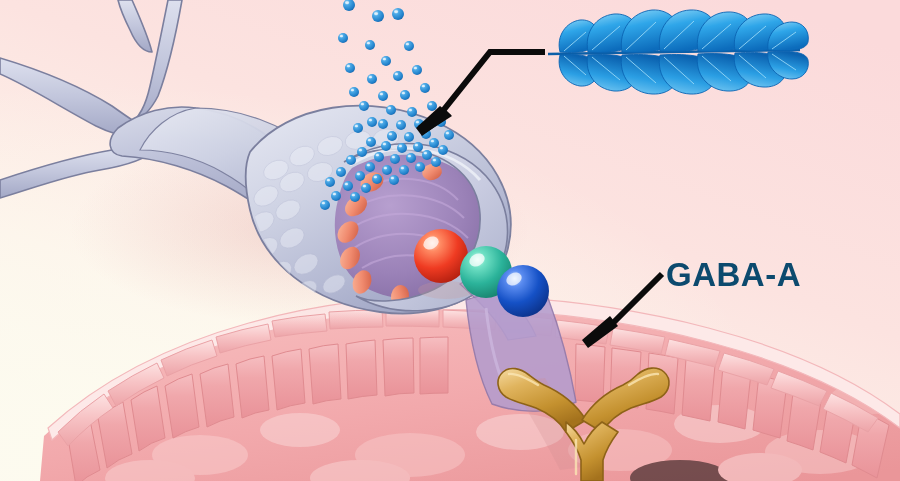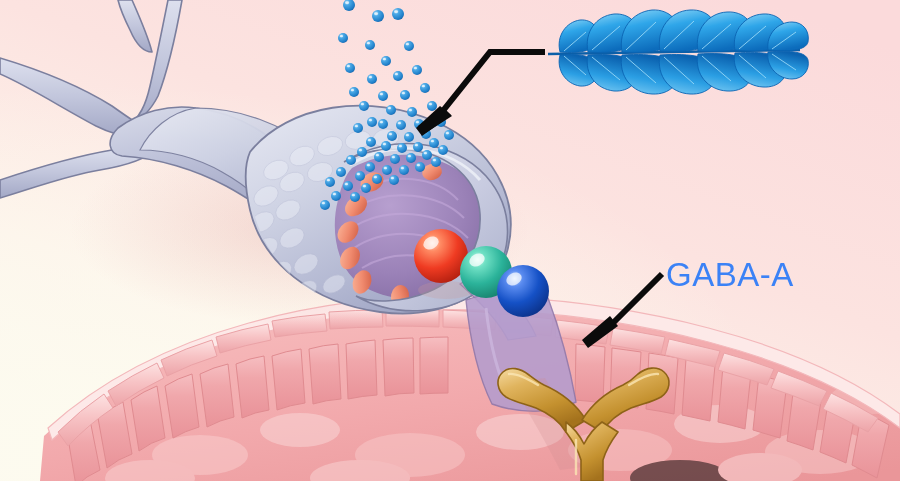--- a/index.html
+++ b/index.html
@@ -20,24 +20,24 @@
   #scene svg {
     display: block;
     width: 900px;
     height: 481px;
   }
   .label-gaba {
     position: absolute;
     left: 666px;
     top: 258px;
     font-family: "Liberation Sans", sans-serif;
-    font-weight: normal;
+    font-weight: bold;
     font-size: 33px;
     letter-spacing: 0.5px;
-    color: #3b82f6;
+    color: #0c4a6e;
     white-space: nowrap;
     line-height: 1;
     user-select: none;
   }
   .watermark {
     position: absolute;
     right: 8px;
     bottom: 2px;
     font-size: 9px;
     color: rgba(235,170,170,0.55);

